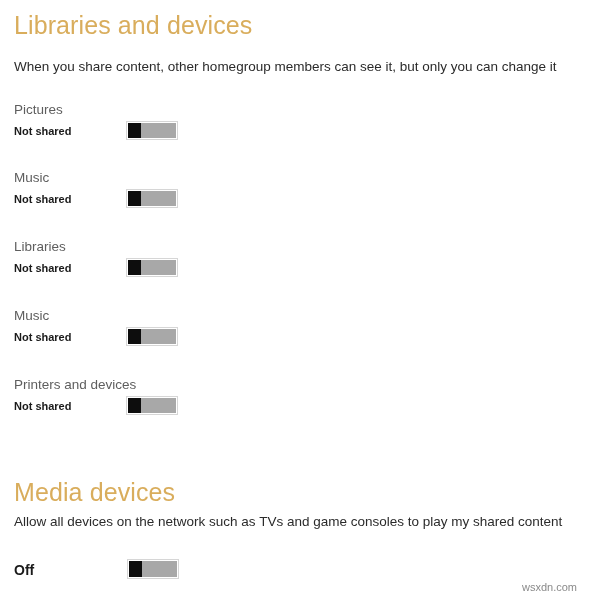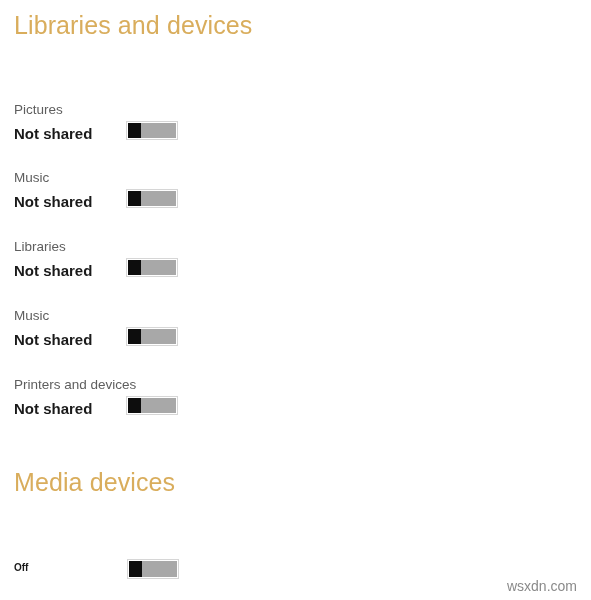--- a/index.html
+++ b/index.html
@@ -29,21 +29,21 @@
     position: absolute;
     left: 14px;
     font-size: 25px;
     font-weight: 400;
     letter-spacing: 0.1px;
     color: #d9ad5c;
     white-space: nowrap;
     line-height: 1;
   }
   #libraries-heading { top: 13px; }
-  #media-heading     { top: 470px; }
+  #media-heading     { top: 480px; }
 
   
   .body-text {
     position: absolute;
     left: 14px;
     font-size: 13.5px;
     font-weight: 400;
     color: #2b2b2b;
     white-space: nowrap;
     line-height: 1;
@@ -66,21 +66,21 @@
     font-weight: 400;
     color: #5e5e5e;
     white-space: nowrap;
     line-height: 1;
   }
 
   .setting-state {
     position: absolute;
     left: 14px;
     top: 23px;
-    font-size: 15px;
+    font-size: 11px;
     font-weight: 700;
     color: #1a1a1a;
     white-space: nowrap;
     line-height: 1;
   }
 
   
   .toggle {
     position: absolute;
     left: 126px;
@@ -135,47 +135,48 @@
     top: 0;
     width: 13px;
     height: 100%;
     background: #0d0d0d;
   }
 
   #media-state {
     position: absolute;
     left: 14px;
     top: 563px;
-    font-size: 10px;
+    font-size: 14px;
     font-weight: 700;
     color: #1a1a1a;
     white-space: nowrap;
     line-height: 1;
   }
 
   
   #watermark {
     position: absolute;
     right: 10px;
     bottom: 7px;
-    font-size: 14px;
+    font-size: 11px;
     font-weight: 400;
     color: #8a8a8a;
     white-space: nowrap;
     line-height: 1;
     text-align: right;
   }
 </style>
 </head>
 <body>
 
 <div class="page">
 
   <div class="section-heading" id="libraries-heading">Libraries and devices</div>
 
+  <div class="body-text" id="libraries-desc">When you share content, other homegroup members can see it, but only you can change it</div>
 
   <div class="setting-row" style="top:103px;">
     <div class="setting-title">Pictures</div>
     <div class="setting-state">Not shared</div>
     <div class="toggle">
       <div class="track">
         <div class="thumb"></div>
       </div>
     </div>
   </div>
@@ -215,20 +216,21 @@
     <div class="setting-state">Not shared</div>
     <div class="toggle">
       <div class="track">
         <div class="thumb"></div>
       </div>
     </div>
   </div>
 
   <div class="section-heading" id="media-heading">Media devices</div>
 
+  <div class="body-text" id="media-desc">Allow all devices on the network such as TVs and game consoles to play my shared content</div>
 
   <div id="media-state">Off</div>
 
   <div class="toggle-standalone">
     <div class="track">
       <div class="thumb"></div>
     </div>
   </div>
 
   <div id="watermark">wsxdn.com</div>

